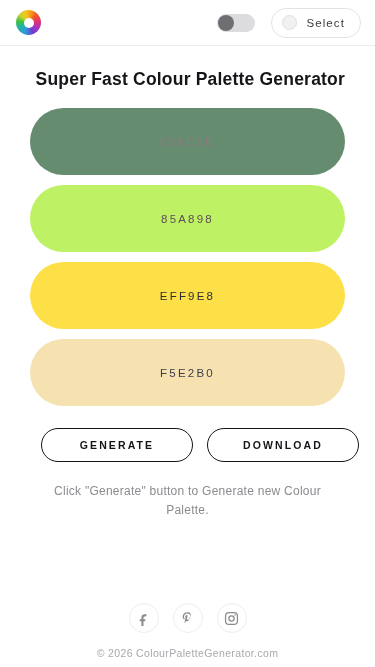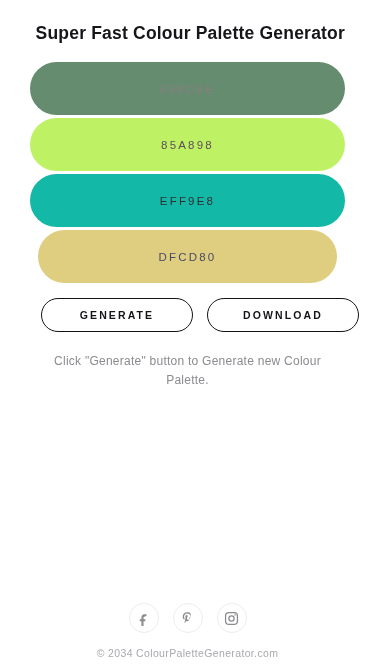--- a/index.html
+++ b/index.html
@@ -65,24 +65,24 @@
     margin: 22px 30px 0;
     text-align: right;
     font-size: 17.5px; line-height: 1.33;
     font-weight: bold; color: #16161a;
     letter-spacing: 0.2px;
   }
 
   
   .swatches { margin-top: 17px; display: flex; flex-direction: column; align-items: center; }
   .swatch {
-    height: 53px; width: 315px;
+    height: 67px; width: 315px;
     border-radius: 34px;
     display: flex; align-items: center; justify-content: center;
-    margin-bottom: 3px;
+    margin-bottom: 10px;
     cursor: pointer;
   }
   .swatch.narrow { width: 299px; }
   .swatch-label {
     font-size: 11.5px; letter-spacing: 2.2px; font-weight: 500;
   }
 
   
   .actions {
     margin-top: 12px;
@@ -121,35 +121,46 @@
   .social-btn svg { display: block; }
   .copyright {
     text-align: center; font-size: 10.5px; color: #a9a9ae; letter-spacing: 0.35px;
   }
 </style>
 </head>
 <body>
 
 <div class="app">
 
+  <div class="header">
+    <div class="logo-ring"></div>
+    <div class="header-spacer"></div>
+    <div class="toggle">
+      <div class="toggle-knob"></div>
+    </div>
+    <div class="select-btn">
+      <span class="select-swatch" style="background: rgb(241, 241, 242);"></span>
+      <span class="select-label">Select</span>
+    </div>
+  </div>
 
   <h1 class="title">Super Fast Colour Palette Generator</h1>
 
   <div class="swatches">
     <div class="swatch" style="background: rgb(101, 140, 110);">
       <span class="swatch-label" style="color: rgb(138, 125, 134);">658C6E</span>
     </div>
     <div class="swatch" style="background: #bef264;">
       <span class="swatch-label" style="color: rgb(94, 79, 88);">85A898</span>
     </div>
-    <div class="swatch" style="background: #14b8a6;">
+    <div class="swatch" style="background: #fde047;">
       <span class="swatch-label" style="color: rgb(46, 46, 51);">EFF9E8</span>
     </div>
-    <div class="swatch narrow" style="background: rgb(223, 205, 128);">
-      <span class="swatch-label" style="color: rgb(74, 74, 100);">DFCD80</span>
+    <div class="swatch" style="background: rgb(245, 226, 176);">
+      <span class="swatch-label" style="color: rgb(64, 64, 74);">F5E2B0</span>
     </div>
   </div>
 
   <div class="actions">
     <button class="action-btn">GENERATE</button>
     <button class="action-btn">DOWNLOAD</button>
   </div>
 
   <p class="hint">Click "Generate" button to Generate new Colour Palette.</p>
 
@@ -166,16 +177,16 @@
         </svg>
       </div>
       <div class="social-btn">
         <svg width="15" height="15" viewBox="0 0 24 24" fill="none" stroke="currentColor" stroke-width="2" aria-hidden="true">
           <rect x="2.5" y="2.5" width="19" height="19" rx="5.5"></rect>
           <circle cx="12" cy="12" r="4.2"></circle>
           <circle cx="17.6" cy="6.4" r="1.2" fill="currentColor" stroke="none"></circle>
         </svg>
       </div>
     </div>
-    <div class="copyright">© 2034 ColourPaletteGenerator.com</div>
+    <div class="copyright">© 2026 ColourPaletteGenerator.com</div>
   </div>
 
 </div>
 
 </body></html>

